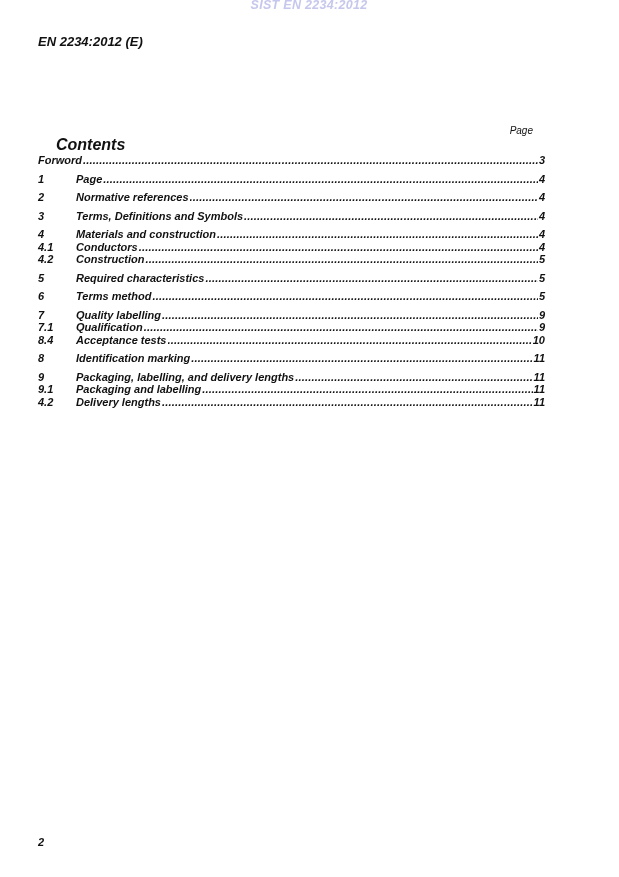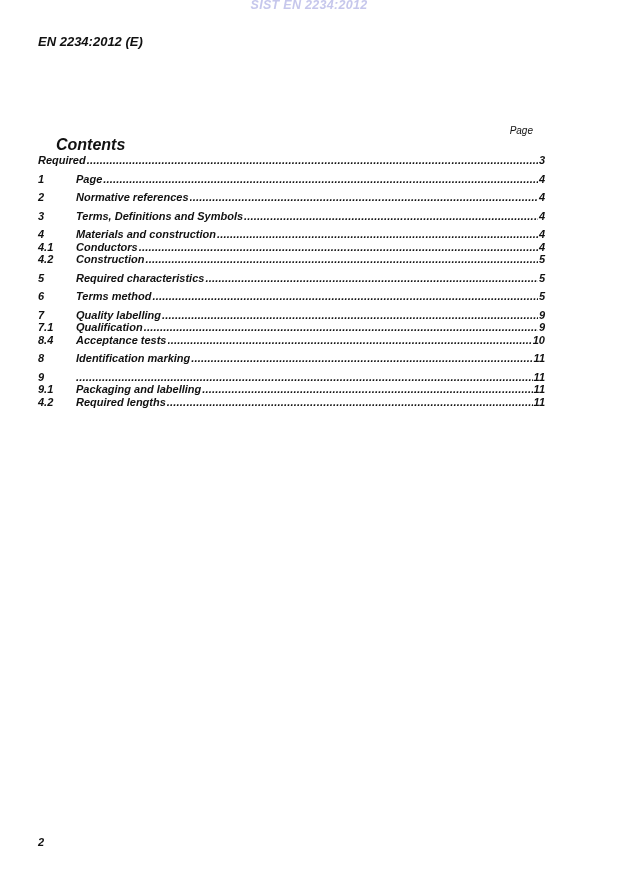--- a/index.html
+++ b/index.html
@@ -100,21 +100,21 @@
 
   <div class="doc-ref">EN 2234:2012 (E)</div>
 
   <h1 class="contents-title">Contents</h1>
 
   <span class="page-label">Page</span>
 
   <div class="toc">
   <div class="toc-row">
 
-    <span class="toc-title">Required</span>
+    <span class="toc-title">Forword</span>
     <span class="toc-dots">........................................................................................................................................................................................................</span>
     <span class="toc-page">3</span>
   </div>
 
   <div class="toc-row group-start">
     <span class="toc-num">1</span>
     <span class="toc-title">Page</span>
     <span class="toc-dots">........................................................................................................................................................................................................</span>
     <span class="toc-page">4</span>
   </div>
@@ -191,34 +191,35 @@
 
   <div class="toc-row group-start">
     <span class="toc-num">8</span>
     <span class="toc-title">Identification marking</span>
     <span class="toc-dots">........................................................................................................................................................................................................</span>
     <span class="toc-page">11</span>
   </div>
 
   <div class="toc-row group-start">
     <span class="toc-num">9</span>
+    <span class="toc-title">Packaging, labelling, and delivery lengths</span>
     <span class="toc-dots">........................................................................................................................................................................................................</span>
     <span class="toc-page">11</span>
   </div>
 
   <div class="toc-row">
     <span class="toc-num">9.1</span>
     <span class="toc-title">Packaging and labelling</span>
     <span class="toc-dots">........................................................................................................................................................................................................</span>
     <span class="toc-page">11</span>
   </div>
 
   <div class="toc-row">
     <span class="toc-num">4.2</span>
-    <span class="toc-title">Required lengths</span>
+    <span class="toc-title">Delivery lengths</span>
     <span class="toc-dots">........................................................................................................................................................................................................</span>
     <span class="toc-page">11</span>
   </div>
 </div>
 
   <div class="footer-page-num">2</div>
 
 </div>
 
 </body></html>

